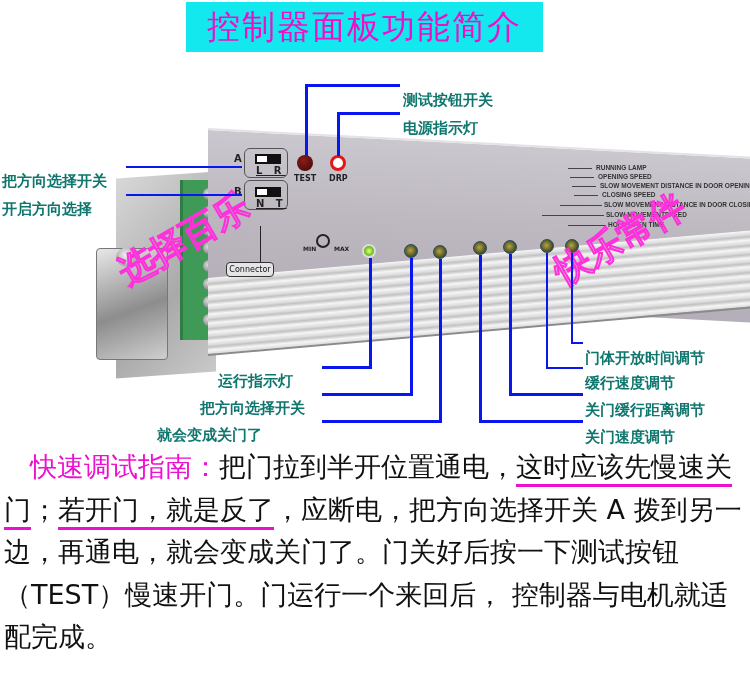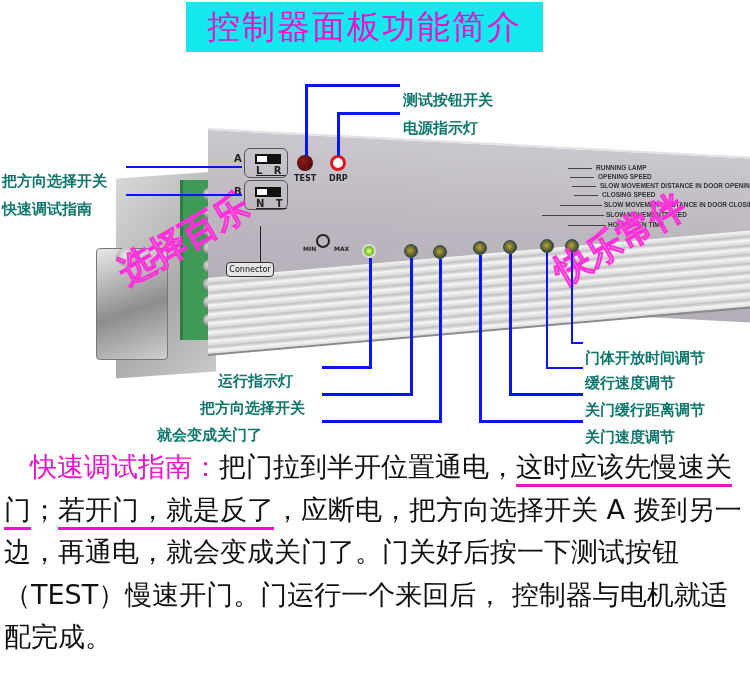--- a/index.html
+++ b/index.html
@@ -203,21 +203,21 @@
 
 <div class="bline" style="left:305px;top:84px;width:3px;height:72px"></div>
 <div class="bline" style="left:305px;top:84px;width:95px;height:3px"></div>
 <span class="callout" style="left:403px;top:75px">测试按钮开关</span>
 <div class="bline" style="left:337px;top:112px;width:3px;height:44px"></div>
 <div class="bline" style="left:337px;top:112px;width:63px;height:3px"></div>
 <span class="callout" style="left:403px;top:103px">电源指示灯</span>
 
 <span class="callout" style="left:2px;top:156px">把方向选择开关</span>
 <div class="bline" style="left:126px;top:166px;width:116px;height:2px"></div>
-<span class="callout" style="left:2px;top:184px">快速调试指南</span>
+<span class="callout" style="left:2px;top:184px">开启方向选择</span>
 <div class="bline" style="left:126px;top:194px;width:116px;height:2px"></div>
 
 <div class="bline" style="left:369px;top:258px;width:3px;height:110px"></div>
 <div class="bline" style="left:322px;top:366px;width:50px;height:3px"></div>
 <span class="callout" style="left:218px;top:356px">运行指示灯</span>
 
 <div class="bline" style="left:410px;top:258px;width:3px;height:137px"></div>
 <div class="bline" style="left:322px;top:393px;width:91px;height:3px"></div>
 <span class="callout" style="left:200px;top:383px">把方向选择开关</span>
 

